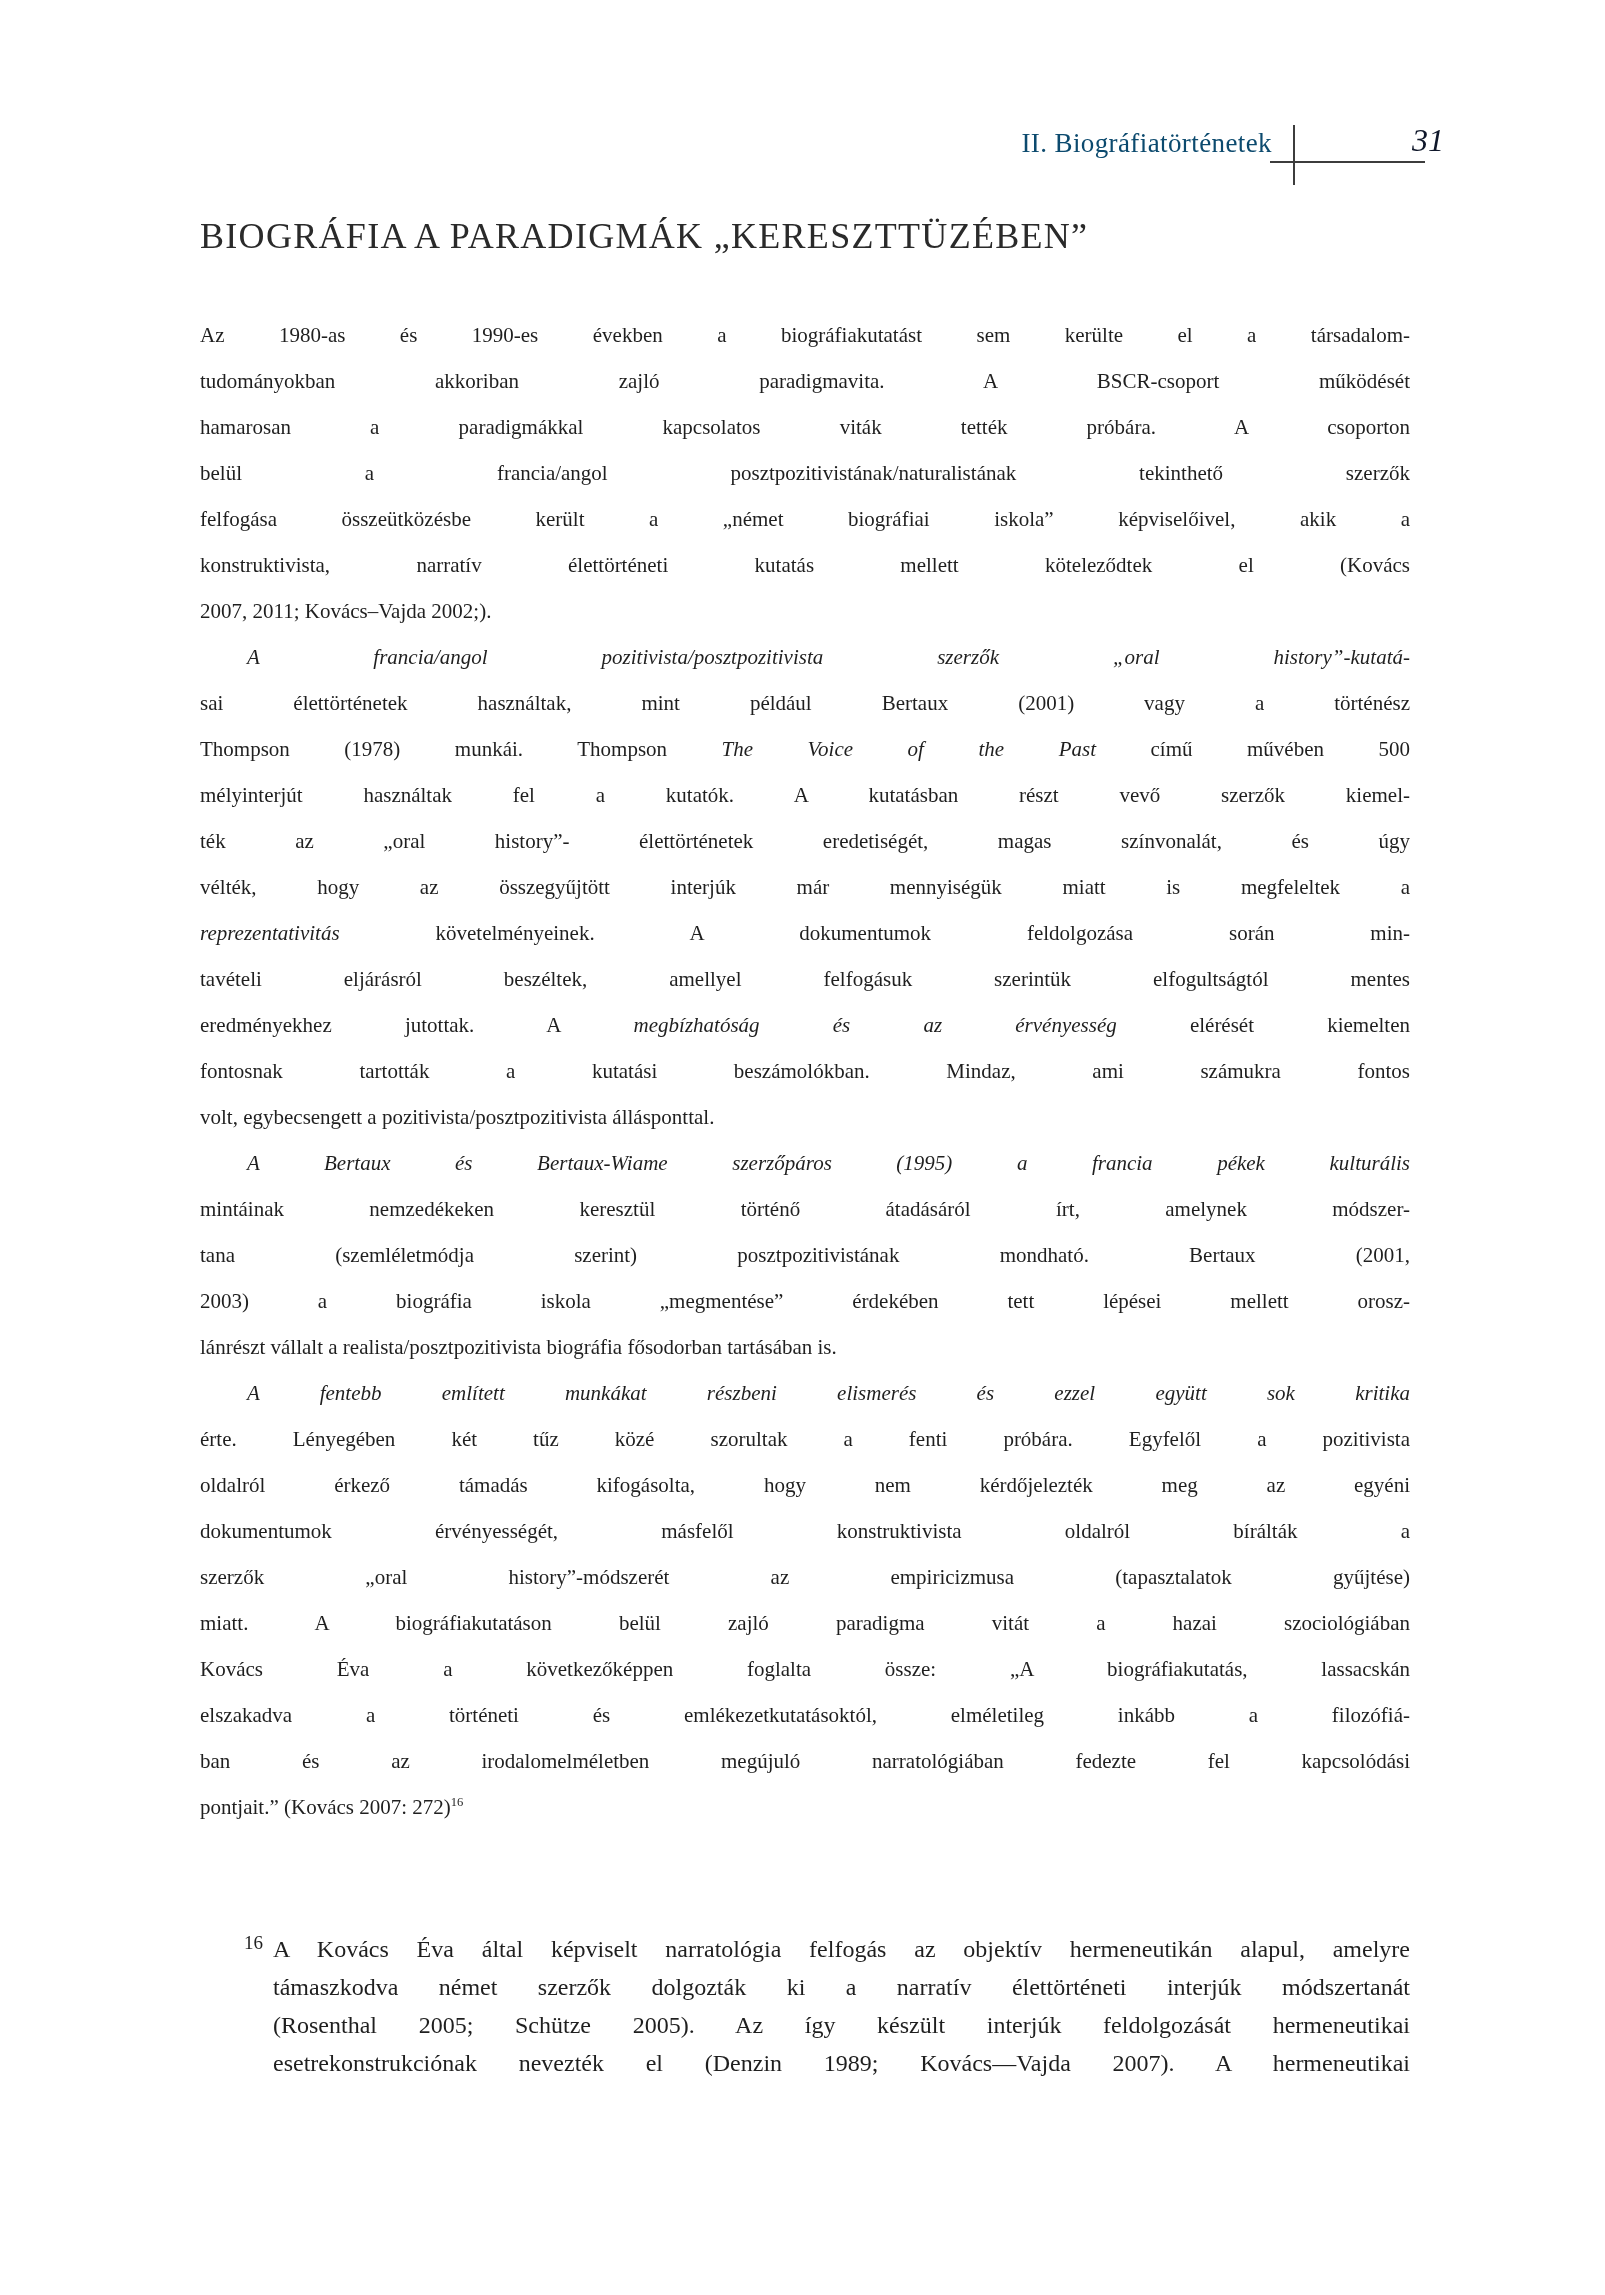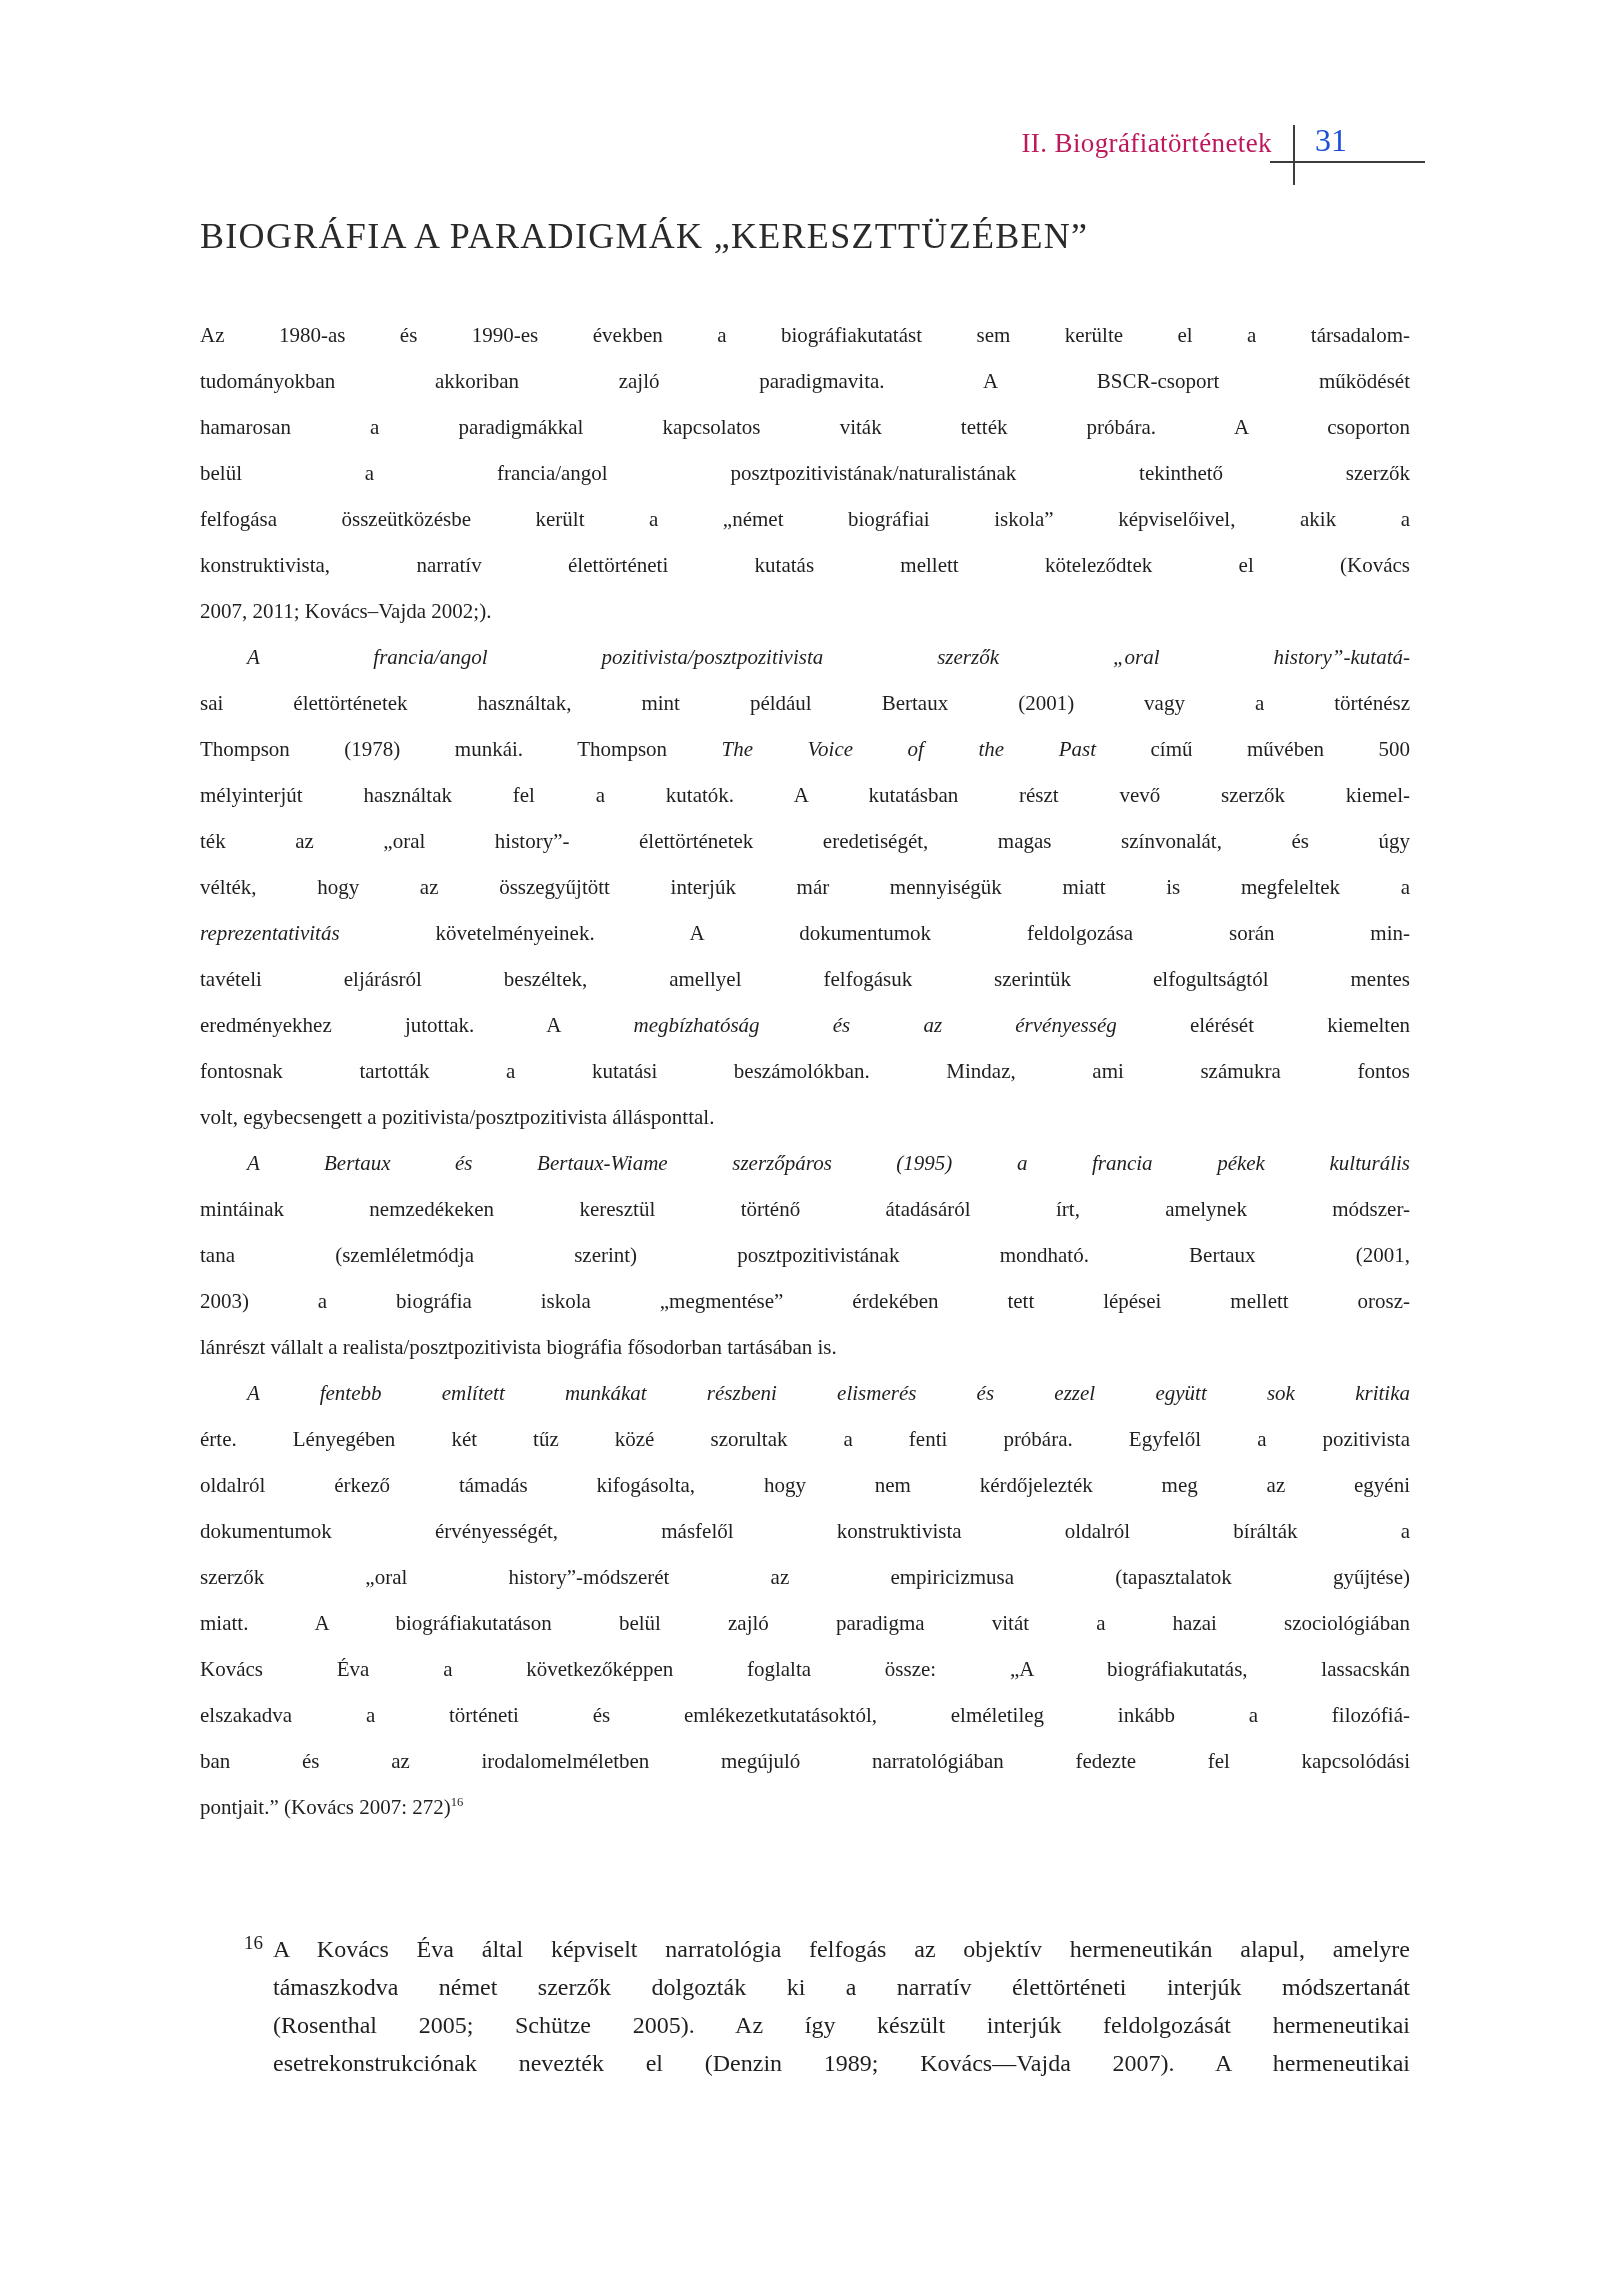--- a/index.html
+++ b/index.html
@@ -7,28 +7,28 @@
     position:relative;
     width:1605px;height:2295px;
     background:#ffffff;
     font-family:"Liberation Serif", serif;
     color:#1f1f1f;
     overflow:hidden;
   }
   
   .header-chapter{
     position:absolute;left:200px;top:126px;width:1072px;
-    text-align:right;font-size:27px;line-height:34px;color:#be185d;
+    text-align:right;font-size:27px;line-height:34px;color:#0c4a6e;
     letter-spacing:0.4px;white-space:nowrap;
   }
   .header-vline{position:absolute;left:1293px;top:125px;width:1.7px;height:60px;background:#3c3c3c;}
   .header-hrule{position:absolute;left:1270px;top:161px;width:155px;height:1.7px;background:#3c3c3c;}
   .page-number{
     position:absolute;left:1315px;top:120px;width:129px;
-    text-align:left;font-size:32px;line-height:40px;color:#1d4ed8;
+    text-align:right;font-size:32px;line-height:40px;color:#0f172a;font-style:italic;
   }
   
   .section-title{
     position:absolute;left:200px;top:215px;
     font-size:36px;letter-spacing:1.3px;color:#2a2a2a;white-space:nowrap;text-align:right;
   }
   
   .body-text{position:absolute;left:200px;top:312px;width:1210px;}
   .line{
     font-size:21px;line-height:46px;

